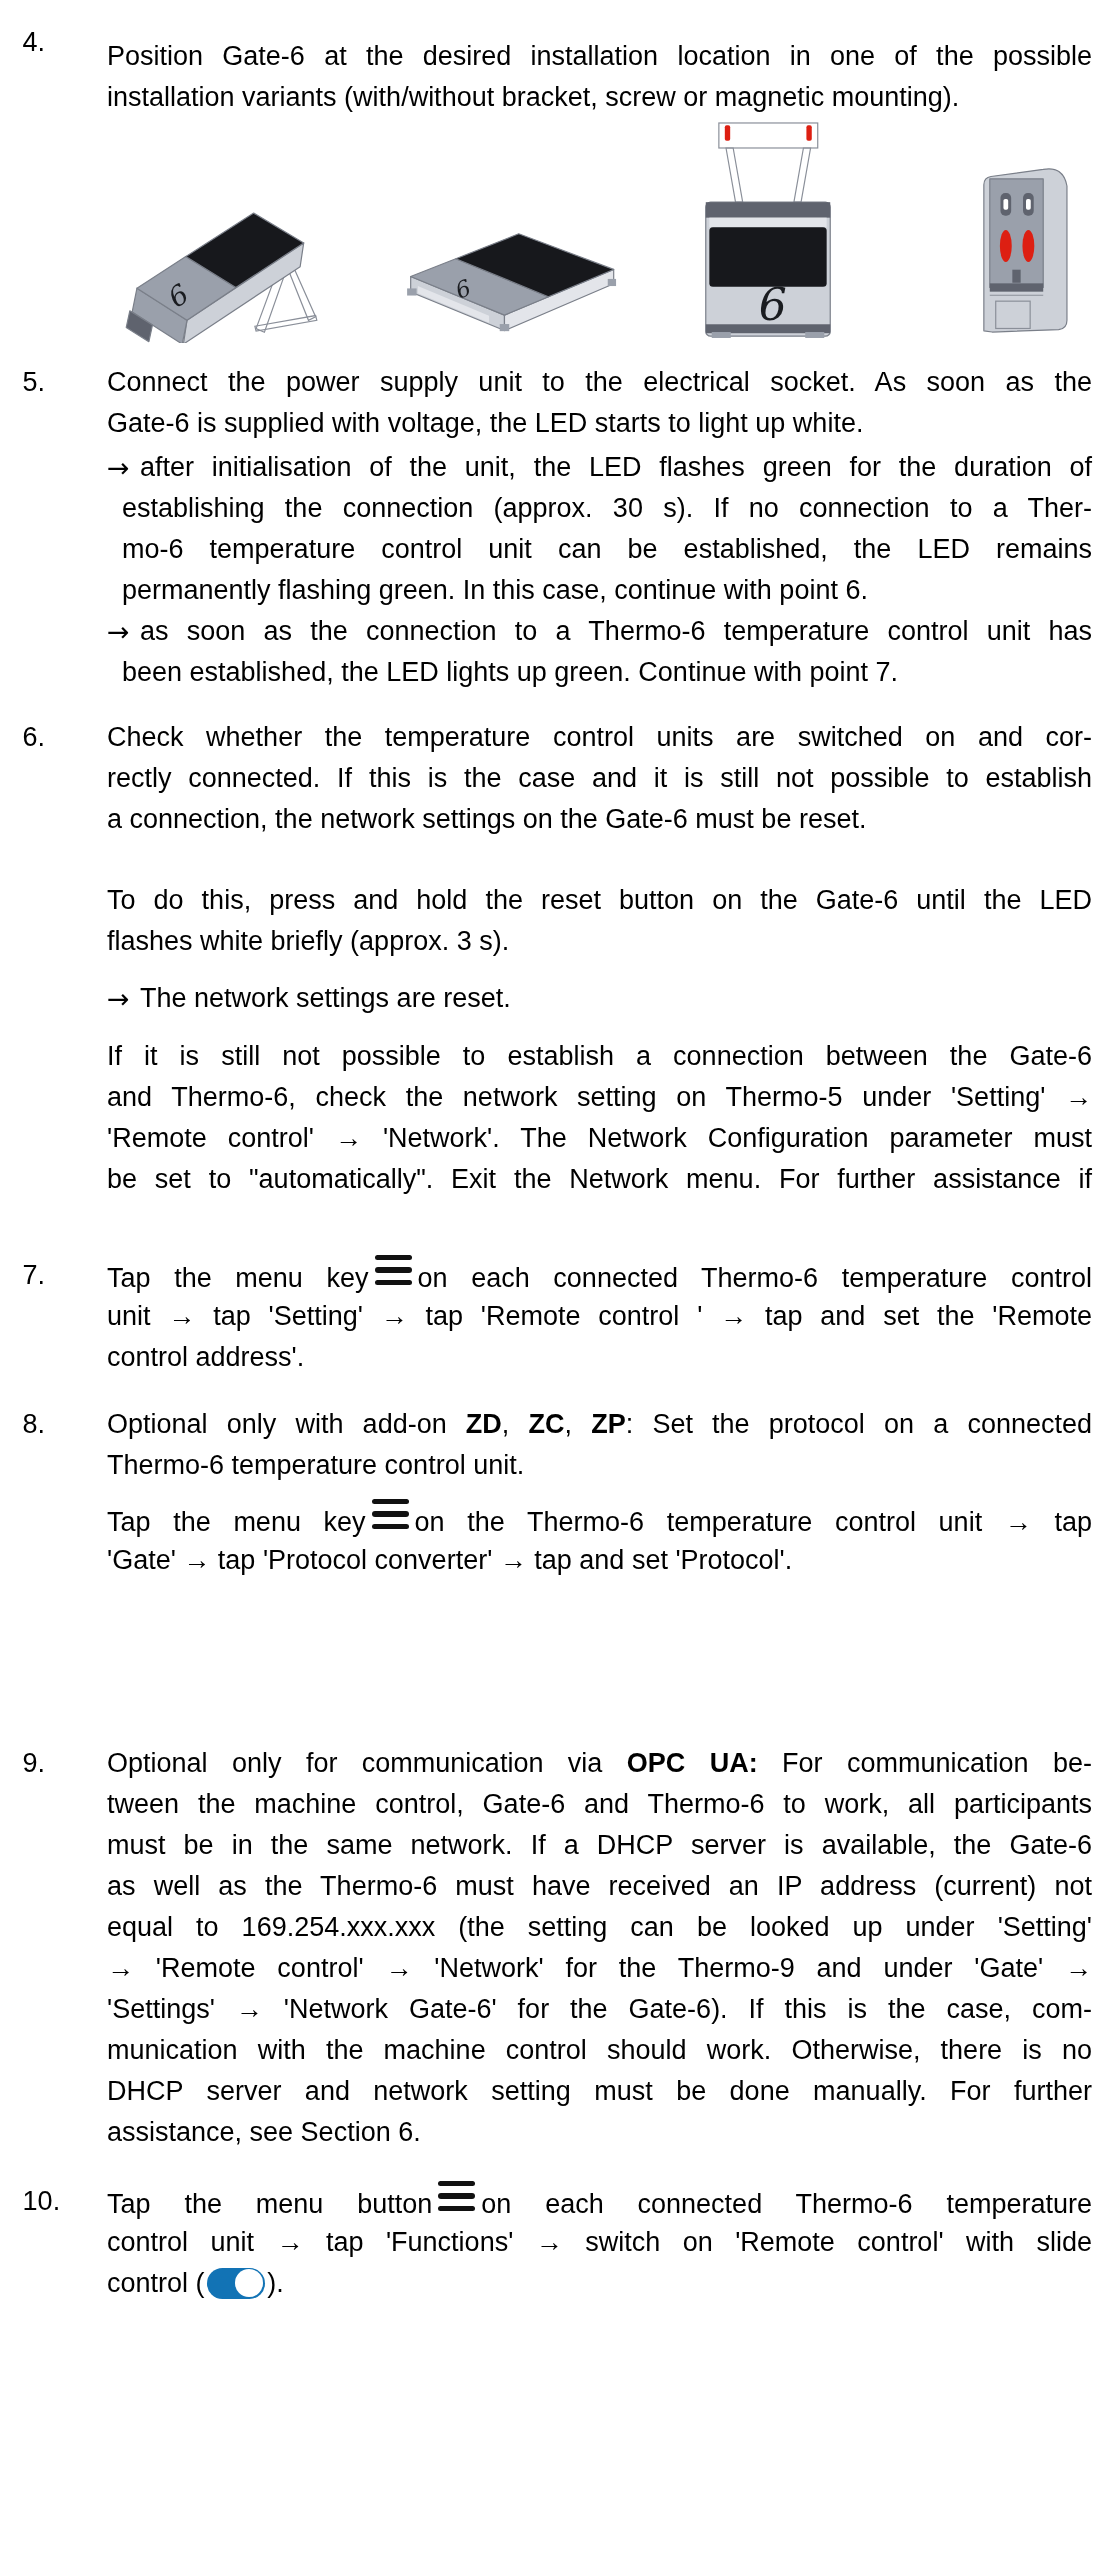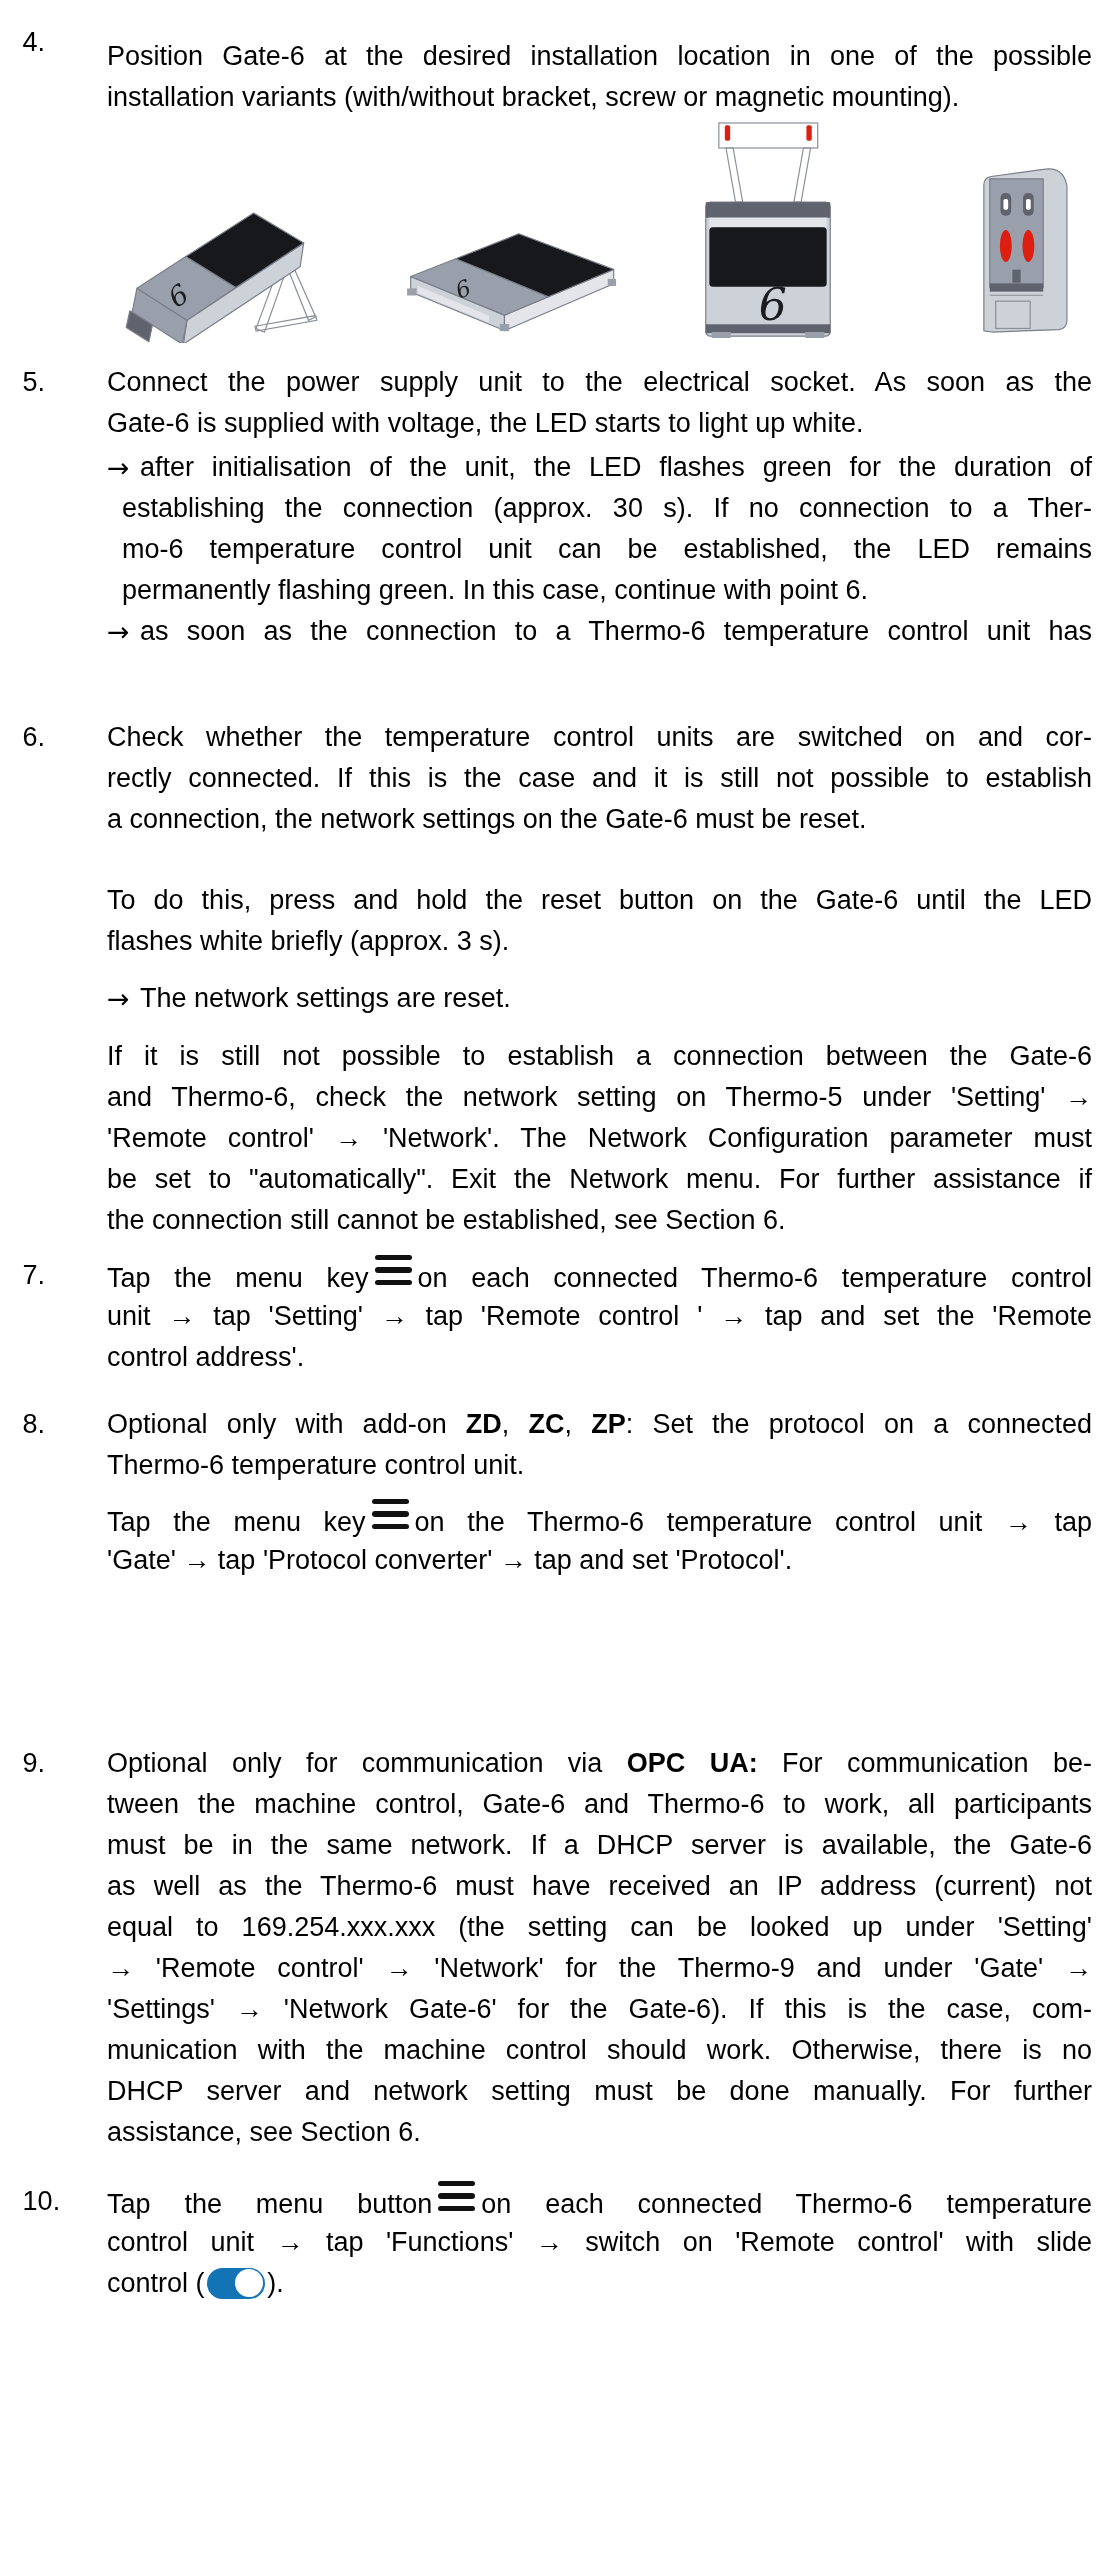--- a/index.html
+++ b/index.html
@@ -115,41 +115,41 @@
       <div class="line last"><span>Gate-6 is supplied with voltage, the LED starts to light up white.</span></div>
     </div>
   <div class="ptext arrowblock" style="top:447px">
       <div class="line arr"><span class="arrow-glyph">→</span><span>after initialisation of the unit, the LED flashes green for the duration of</span></div>
       <div class="line"><span>establishing the connection (approx. 30 s). If no connection to a Ther-</span></div>
       <div class="line"><span>mo-6 temperature control unit can be established, the LED remains</span></div>
       <div class="line last"><span>permanently flashing green. In this case, continue with point 6.</span></div>
     </div>
   <div class="ptext arrowblock" style="top:611px">
       <div class="line arr"><span class="arrow-glyph">→</span><span>as soon as the connection to a Thermo-6 temperature control unit has</span></div>
+      <div class="line last"><span>been established, the LED lights up green. Continue with point 7.</span></div>
     </div>
 
   <div class="pnum" style="top:717px">6.</div>
   <div class="ptext" style="top:717px">
       <div class="line"><span>Check whether the temperature control units are switched on and cor-</span></div>
       <div class="line"><span>rectly connected. If this is the case and it is still not possible to establish</span></div>
       <div class="line last"><span>a connection, the network settings on the Gate-6 must be reset.</span></div>
     </div>
   <div class="ptext" style="top:880px">
       <div class="line"><span>To do this, press and hold the reset button on the Gate-6 until the LED</span></div>
       <div class="line last"><span>flashes white briefly (approx. 3 s).</span></div>
     </div>
   <div class="ptext arrowblock" style="top:978px">
       <div class="line last arr"><span class="arrow-glyph">→</span><span>The network settings are reset.</span></div>
     </div>
   <div class="ptext" style="top:1036px">
       <div class="line"><span>If it is still not possible to establish a connection between the Gate-6</span></div>
       <div class="line"><span>and Thermo-6, check the network setting on Thermo-5 under 'Setting' →</span></div>
       <div class="line"><span>'Remote control' → 'Network'. The Network Configuration parameter must</span></div>
       <div class="line"><span>be set to "automatically". Exit the Network menu. For further assistance if</span></div>
-      <div class="line last"><span>the connection still cannot be established, see Section 6.</span></div>
     </div>
 
   <div class="pnum" style="top:1255px">7.</div>
   <div class="ptext" style="top:1255px">
       <div class="line"><span>Tap the menu key</span><span class="menu-icon"><i></i><i></i><i></i></span><span>on each connected Thermo-6 temperature control</span></div>
       <div class="line"><span>unit → tap 'Setting' → tap 'Remote control ' → tap and set the 'Remote</span></div>
       <div class="line last"><span>control address'.</span></div>
     </div>
 
   <div class="pnum" style="top:1404px">8.</div>

